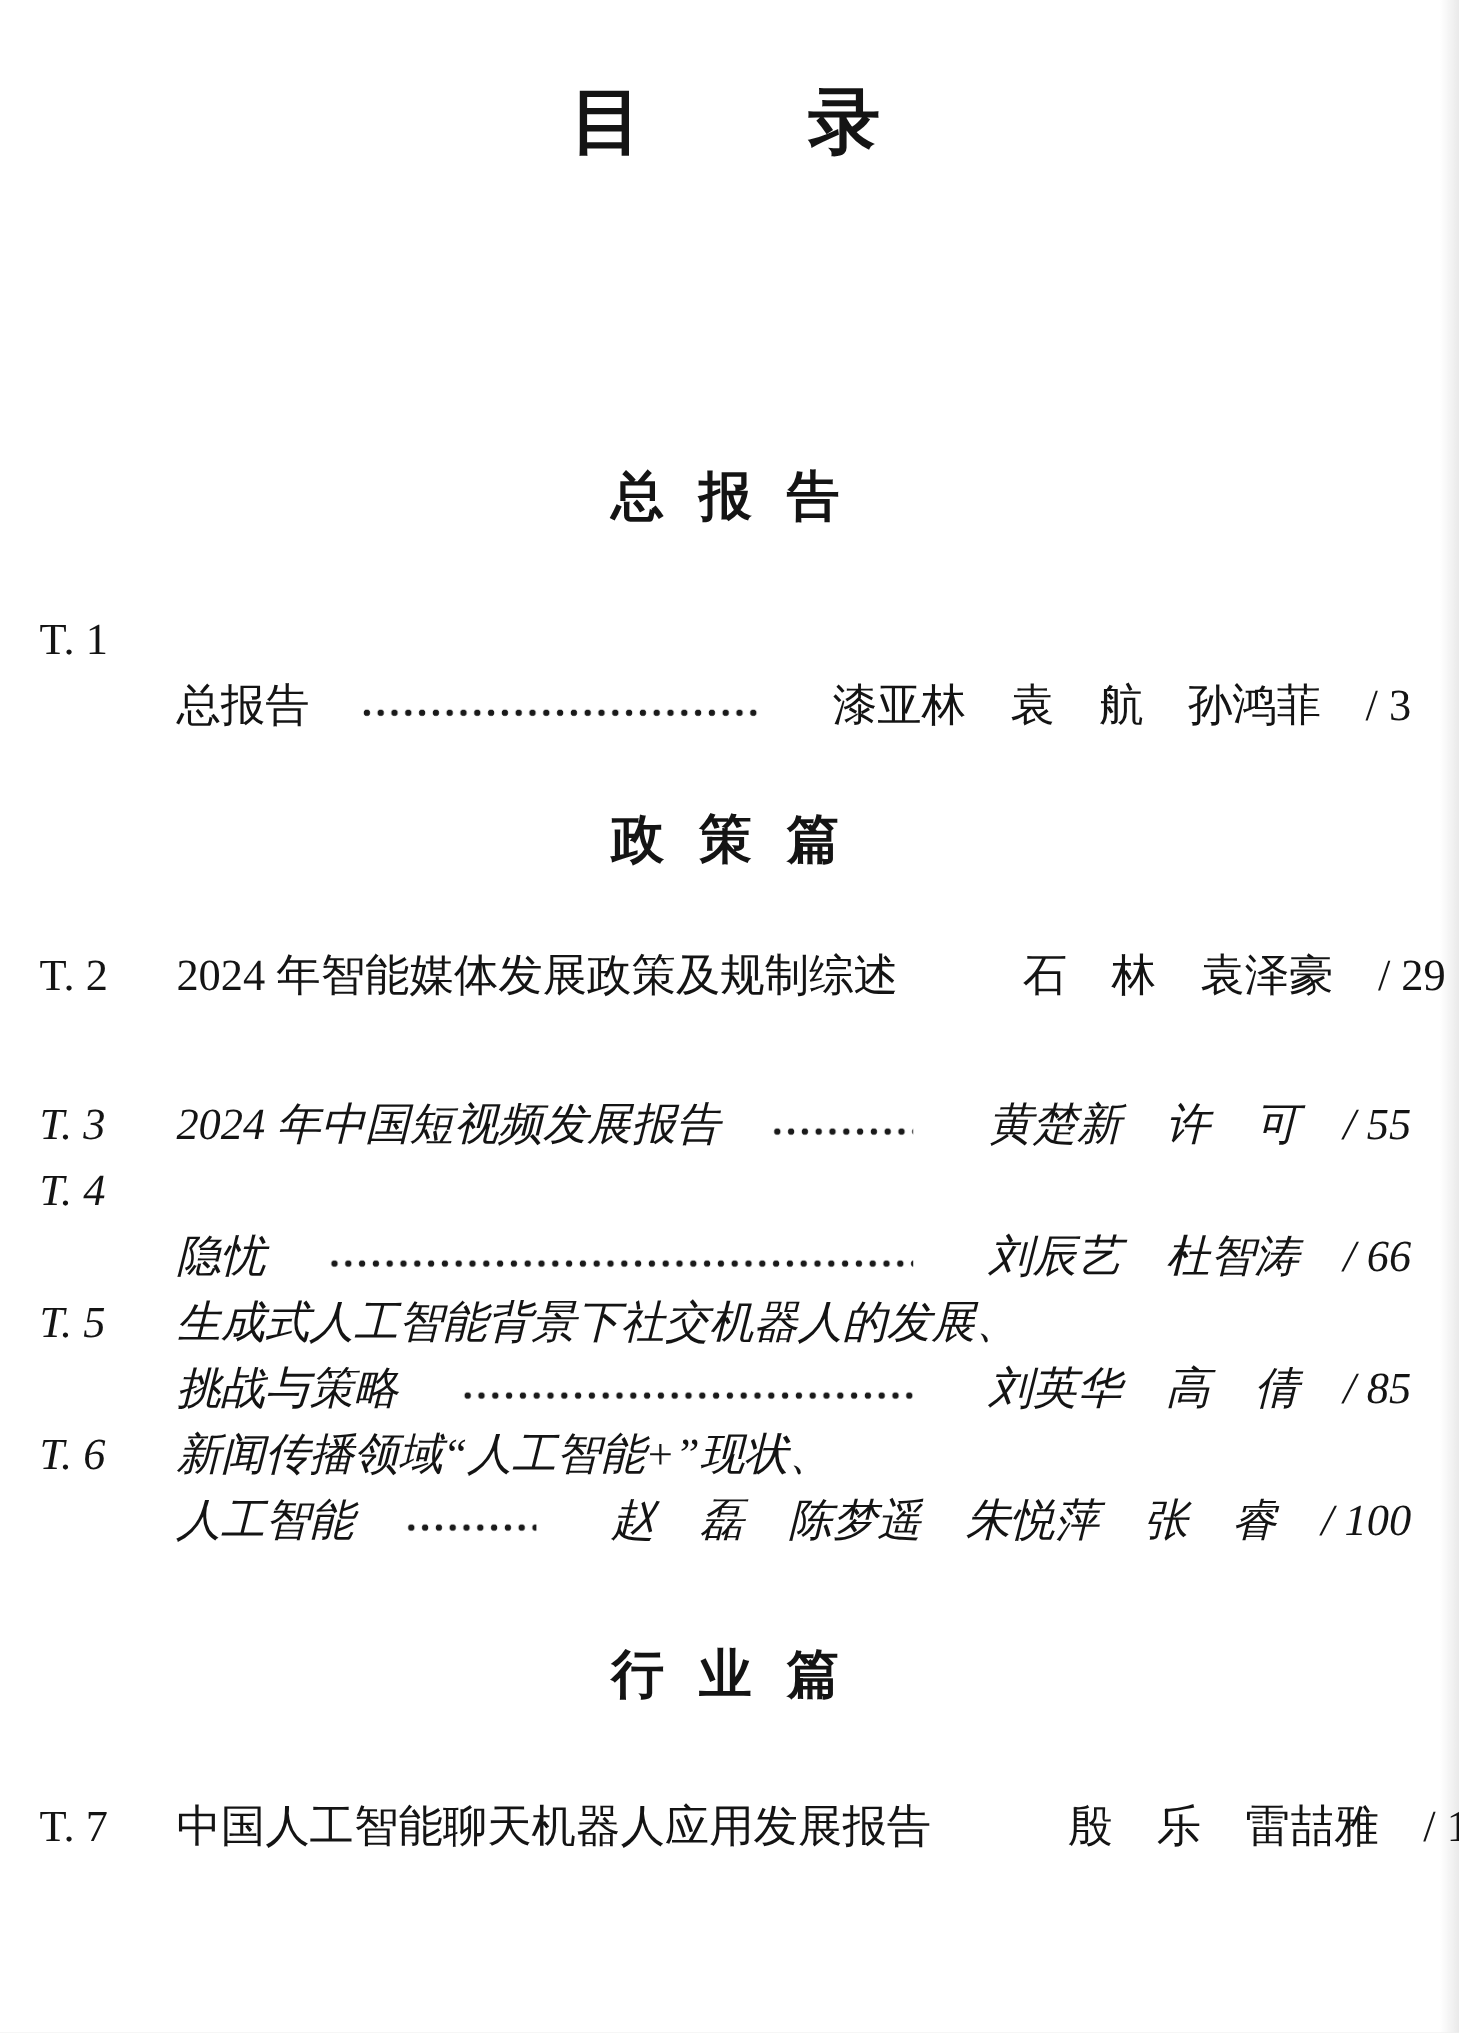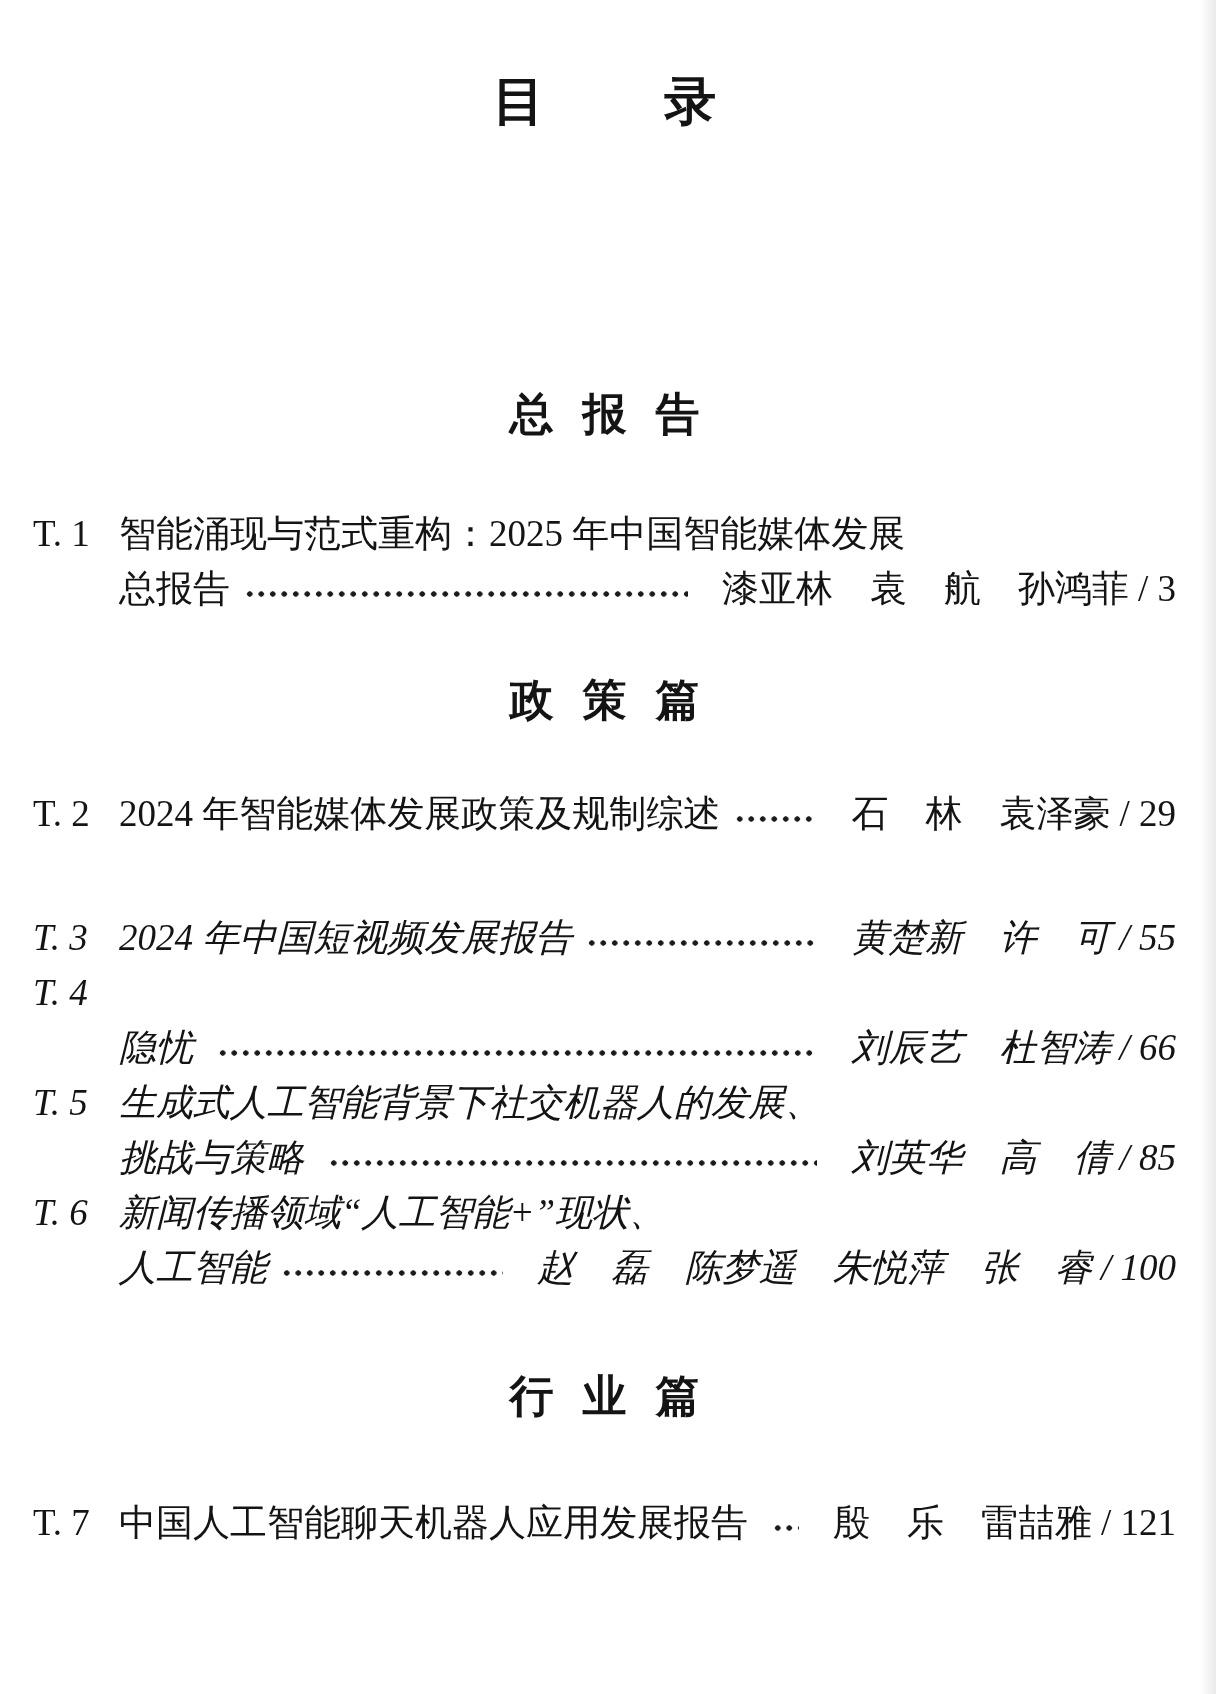--- a/index.html
+++ b/index.html
@@ -19,21 +19,21 @@
     position: absolute;
     top: 0; right: 0;
     width: 16px; height: 100%;
     background: linear-gradient(to right, rgba(0,0,0,0), rgba(0,0,0,0.085));
     pointer-events: none;
   }
   .toc-title {
     padding-top: 68px;
     padding-left: 2.3em;      
     text-align: center;
-    font-size: 52px;
+    font-size: 60px;
     font-weight: bold;
     letter-spacing: 2.3em;
     line-height: 68px;
     white-space: nowrap;
   }
   .section-heading {
     text-align: center;
     font-family: "Liberation Sans", "DejaVu Sans", sans-serif;
     font-size: 44px;
     font-weight: 600;
@@ -49,20 +49,21 @@
   .entries-s1 { margin-top: 67px; }
   .entries-s2 { margin-top: 61px; }
   .entries-s3 { margin-top: 69px; font-style: italic; }
   .entries-s4 { margin-top: 74px; }
   .entry-line {
     display: flex;
     align-items: stretch;
     font-size: 37px;
     line-height: 55px;
     white-space: nowrap;
+    gap: 28px;
   }
   .t-label { flex: 0 0 86px; }
   .entry-text { flex: 0 0 auto; }
   .dot-leader {
     flex: 1 1 auto;
     margin: 0 34px 0 14px;
     background-image: radial-gradient(circle, #1a1a1a 2.4px, rgba(0,0,0,0) 3px);
     background-size: 11.5px 10px;
     background-repeat: repeat-x;
     background-position: left 62%;
@@ -74,21 +75,20 @@
 </head>
 <body>
 
 <div class="page">
   <h1 class="toc-title">目录</h1>
 
   <h2 class="section-heading mt-s1">总报告</h2>
   <div class="entries-s1">
     <div class="entry-line">
       <span class="t-label">T. 1</span>
-      <span class="entry-text">智能涌现与范式重构：2025 年中国智能媒体发展</span>
     </div>
     <div class="entry-line">
       <span class="t-label"></span>
       <span class="entry-text">总报告</span>
       <span class="dot-leader"></span>
       <span class="authors">漆亚林　袁　航　孙鸿菲</span>
       <span class="page-no">/ 3</span>
     </div>
   </div>
 

